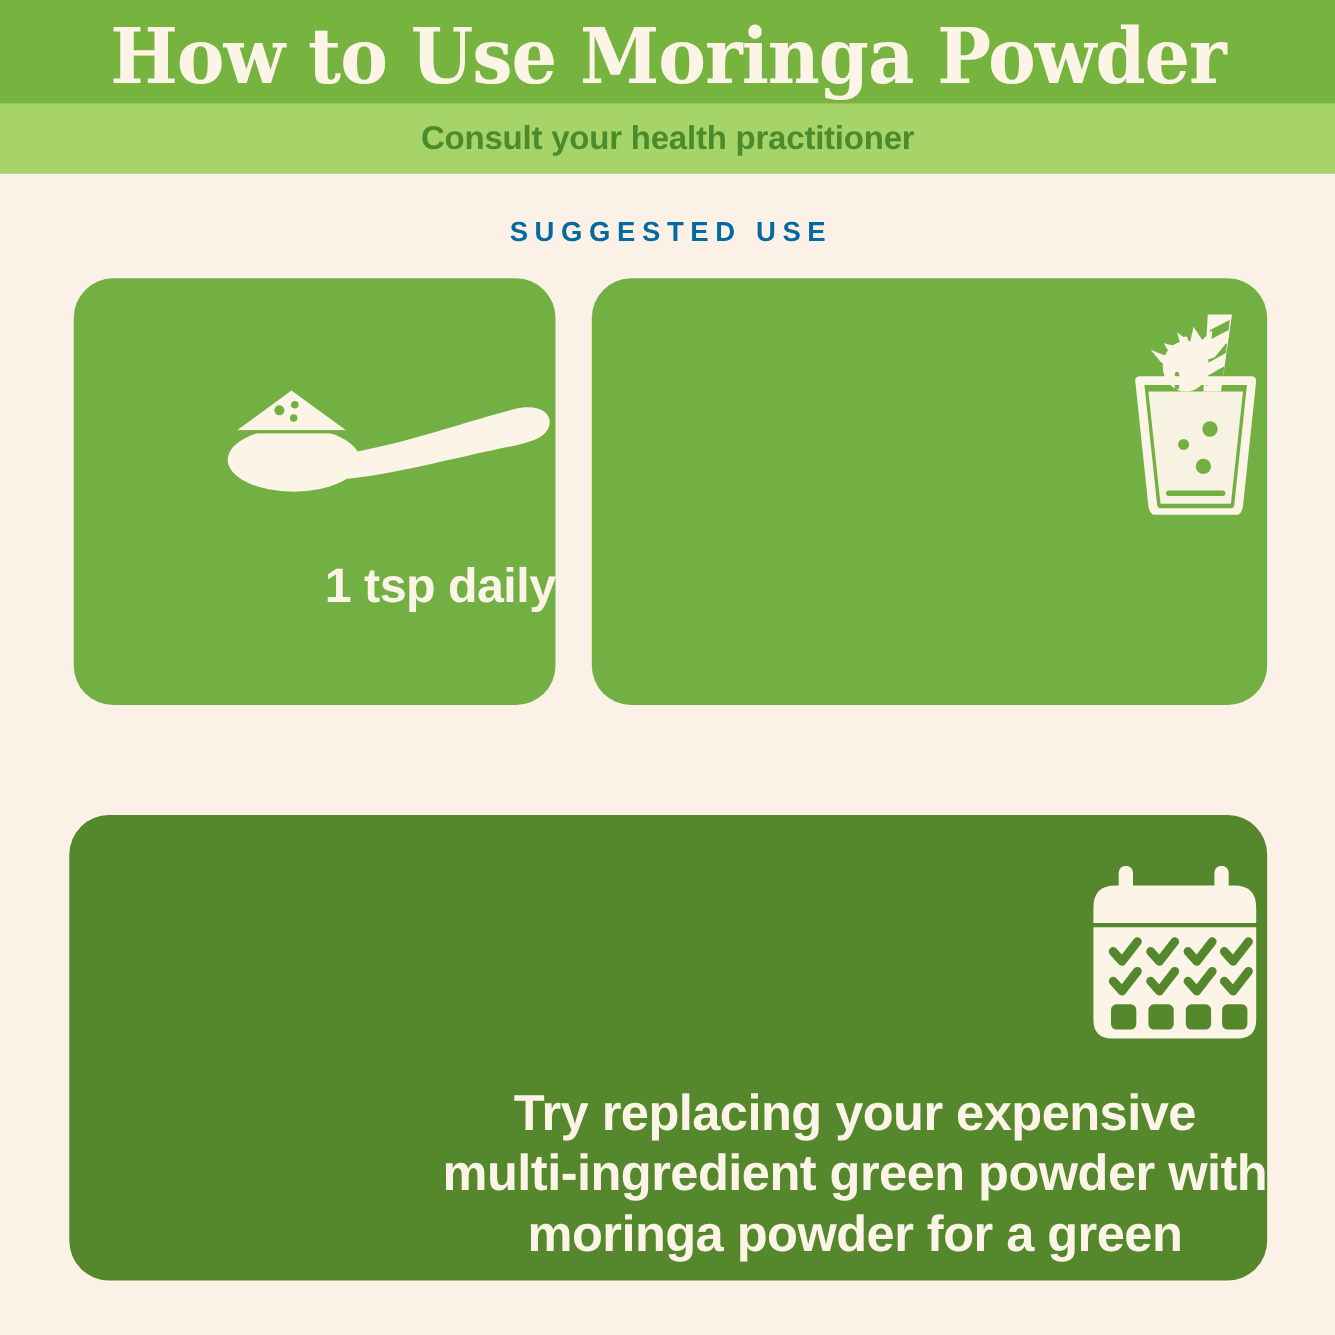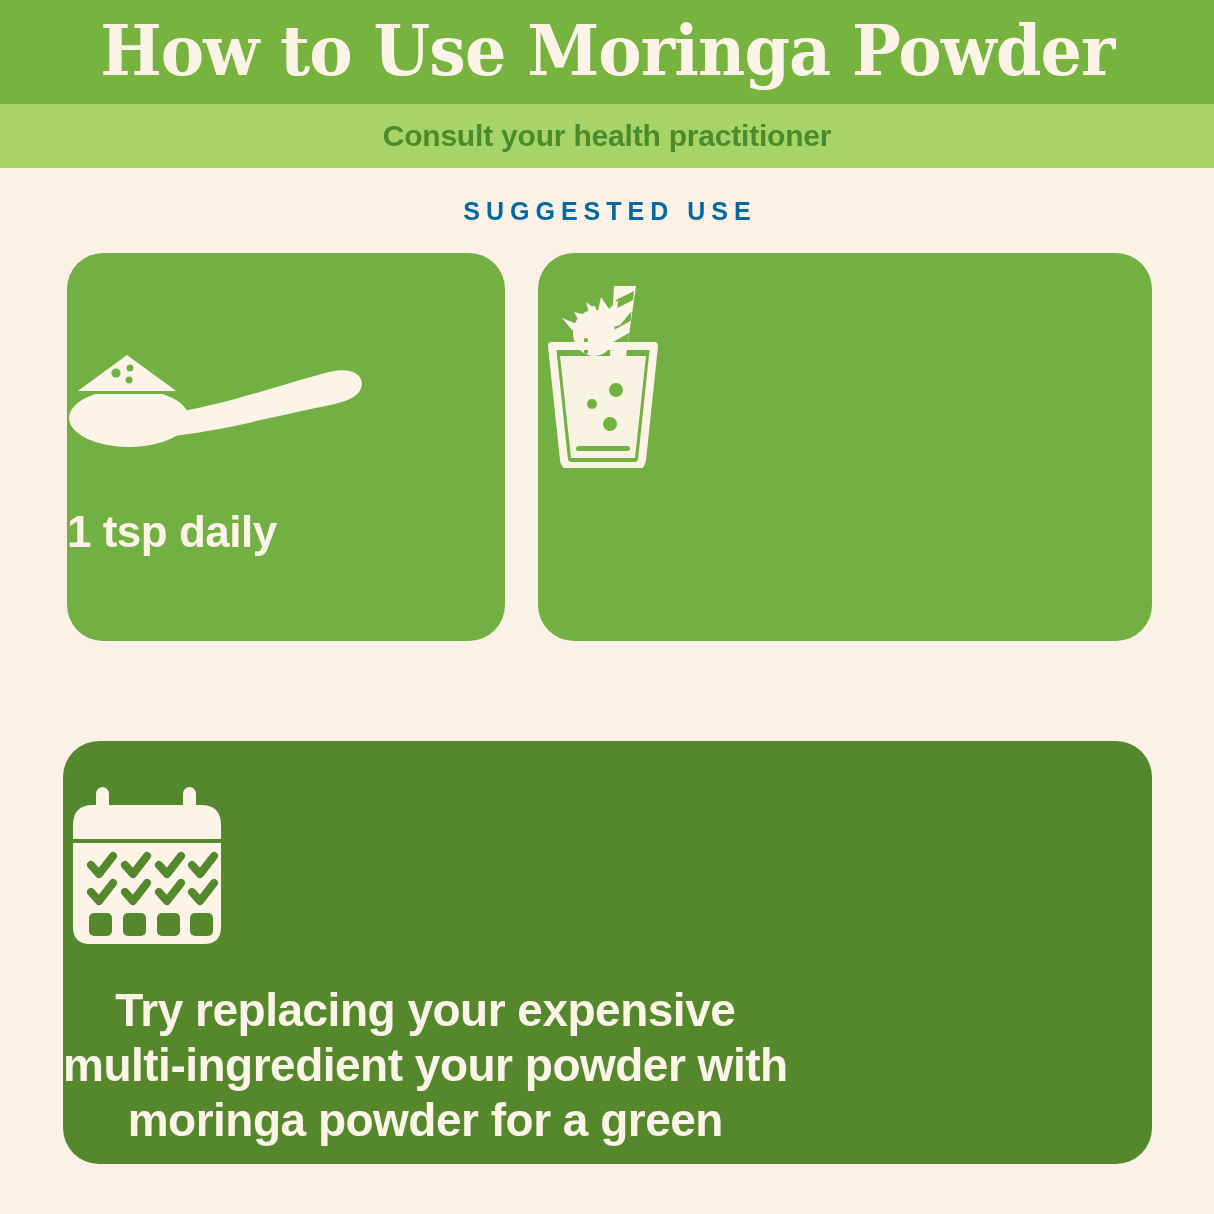--- a/index.html
+++ b/index.html
@@ -42,21 +42,21 @@
     line-height: 1;
     letter-spacing: -1px;
     transform: scaleX(0.93);
     white-space: nowrap;
     margin-top: -2px;
   }
 
   .subheader-band {
     position: absolute;
     left: 0;
-    top: 104px;
+    top: 94px;
     width: 1214px;
     height: 64px;
     background: #A6D468;
     display: flex;
     align-items: center;
     justify-content: center;
   }
   .subheader-text {
     color: #4C8B2B;
     font-size: 30px;
@@ -84,21 +84,21 @@
     color: #4B7A27;
   }
 
   
   .card {
     position: absolute;
     border-radius: 36px;
     box-sizing: border-box;
     display: flex;
     flex-direction: column;
-    align-items: flex-start;
+    align-items: flex-end;
     justify-content: flex-start;
   }
   #card-dosage {
     left: 67px;
     top: 253px;
     width: 438px;
     height: 388px;
     background: #72B043;
   }
   #card-mixing {
@@ -242,18 +242,18 @@
         <g fill="#55872C">
           <rect x="26" y="126" width="23" height="23" rx="5"></rect>
           <rect x="60" y="126" width="23" height="23" rx="5"></rect>
           <rect x="94" y="126" width="23" height="23" rx="5"></rect>
           <rect x="127" y="126" width="23" height="23" rx="5"></rect>
         </g>
       </svg>
     </span>
     <div class="card-text" id="text-tip">
       <div>Try replacing your expensive</div>
-      <div>multi-ingredient your powder with</div>
+      <div>multi-ingredient green powder with</div>
       <div>moringa powder for a green</div>
     </div>
   </div>
 
 </div>
 
 </body></html>

